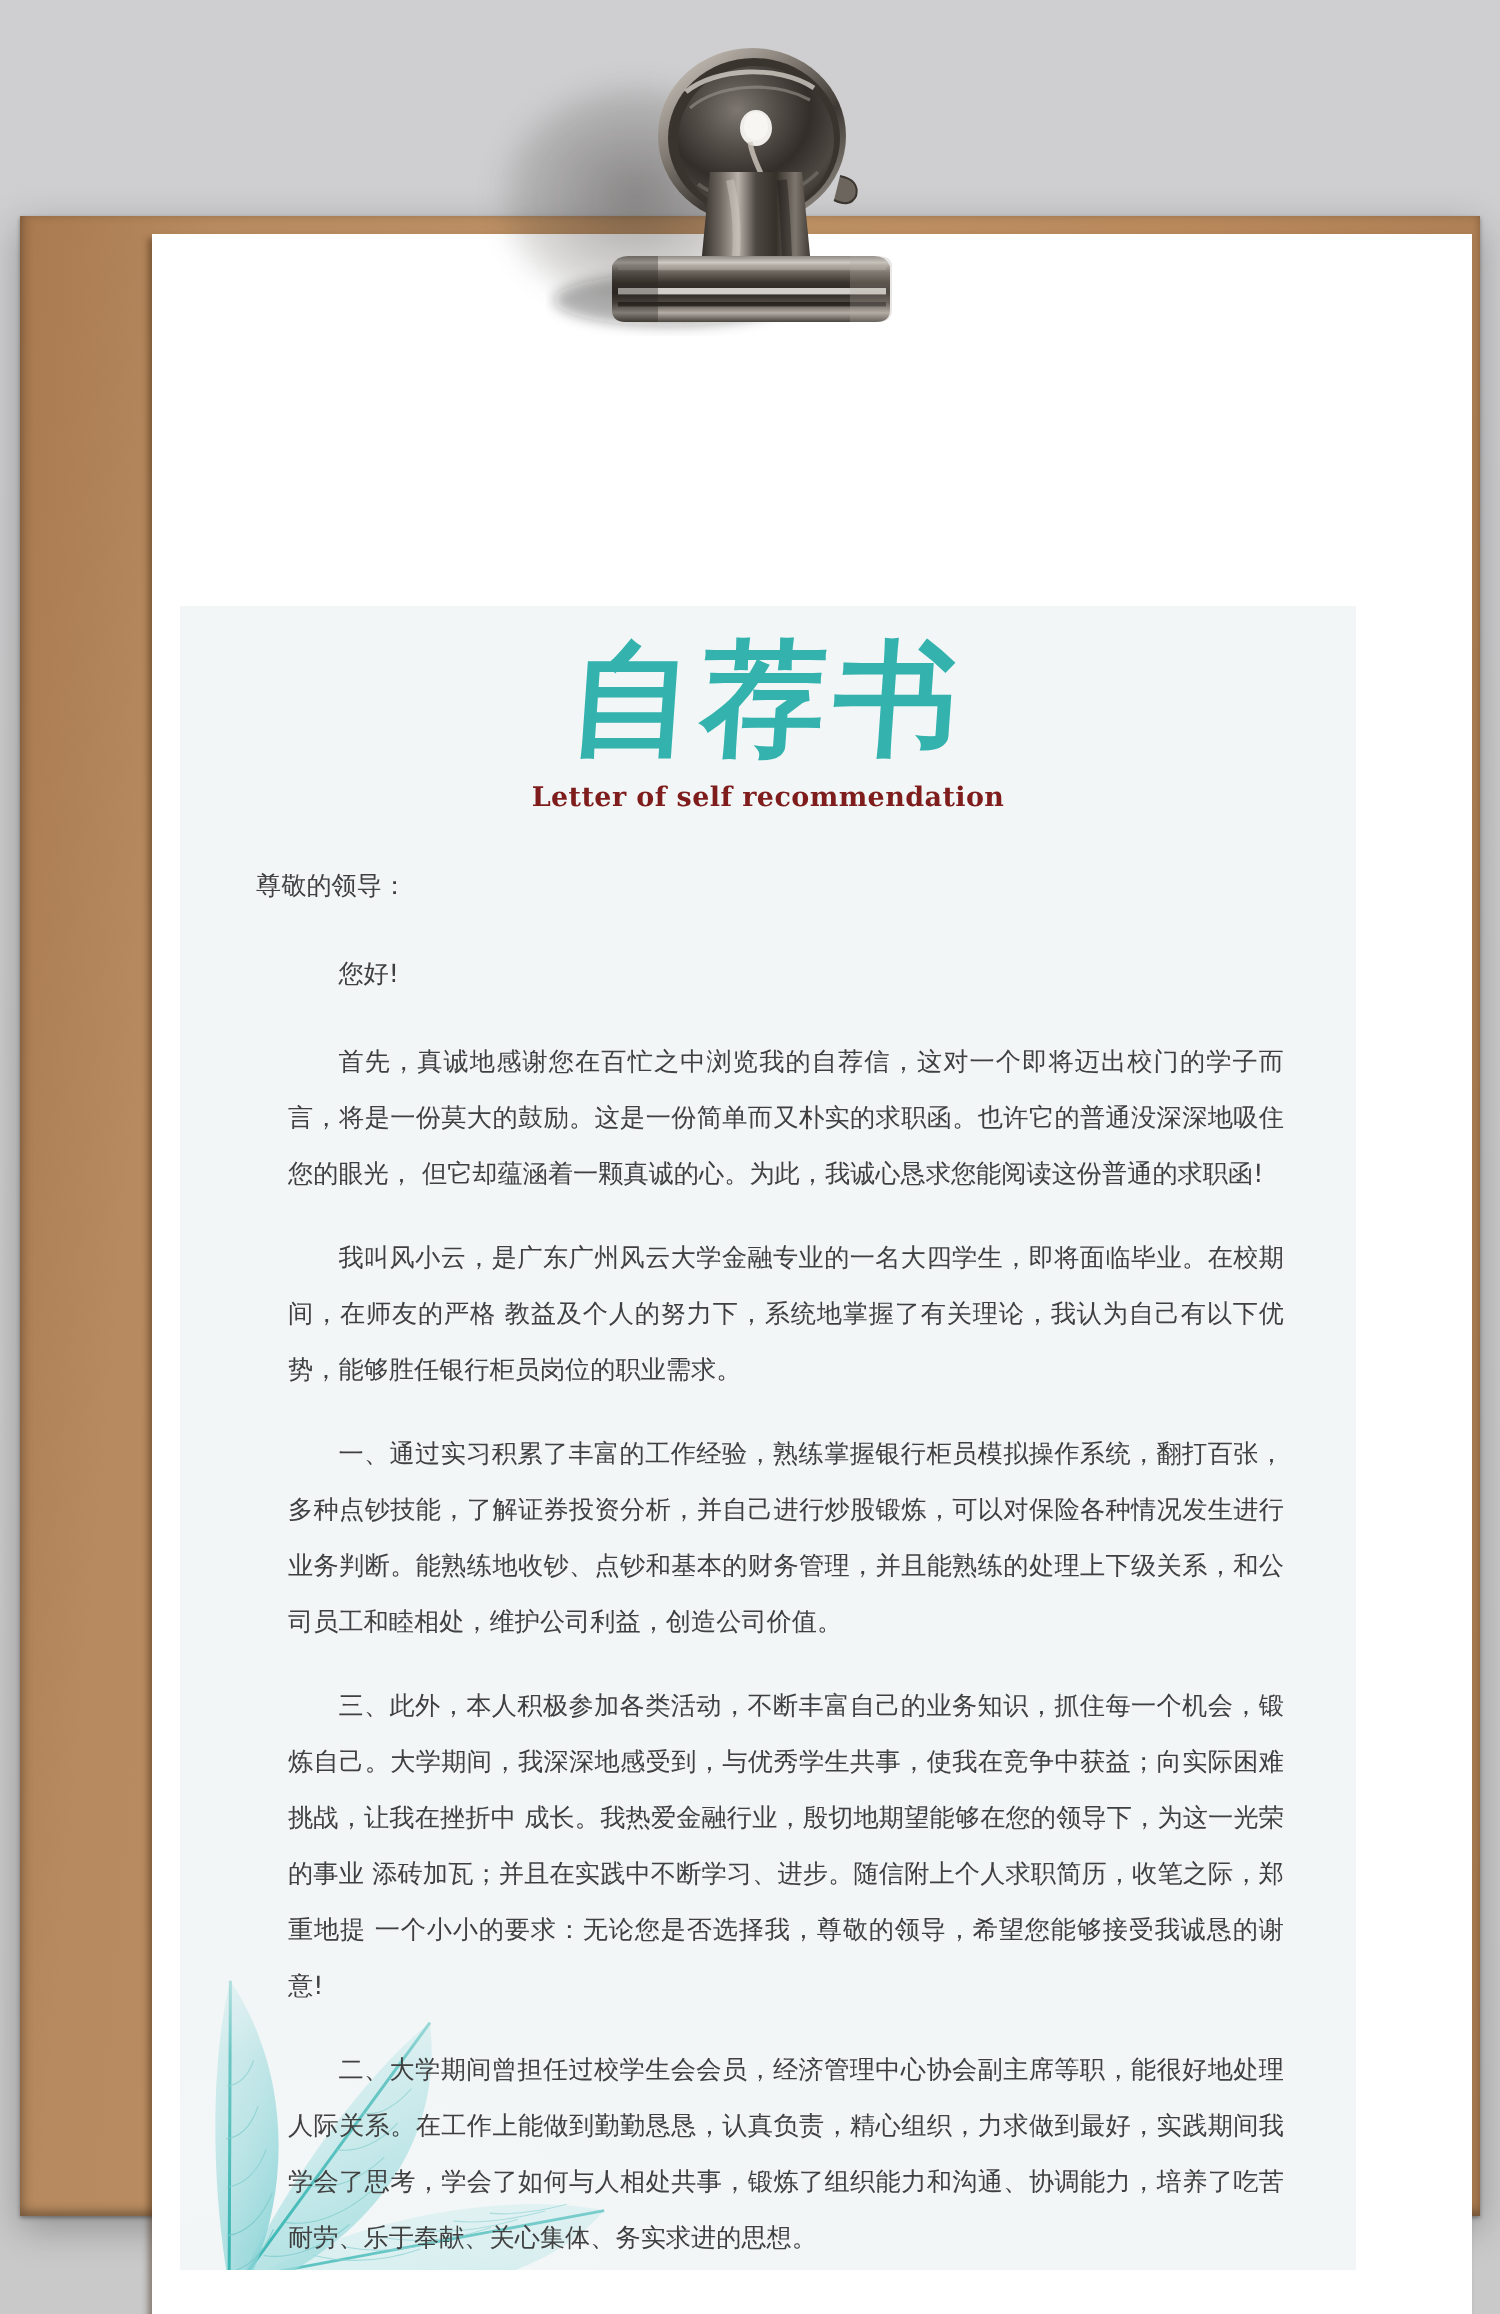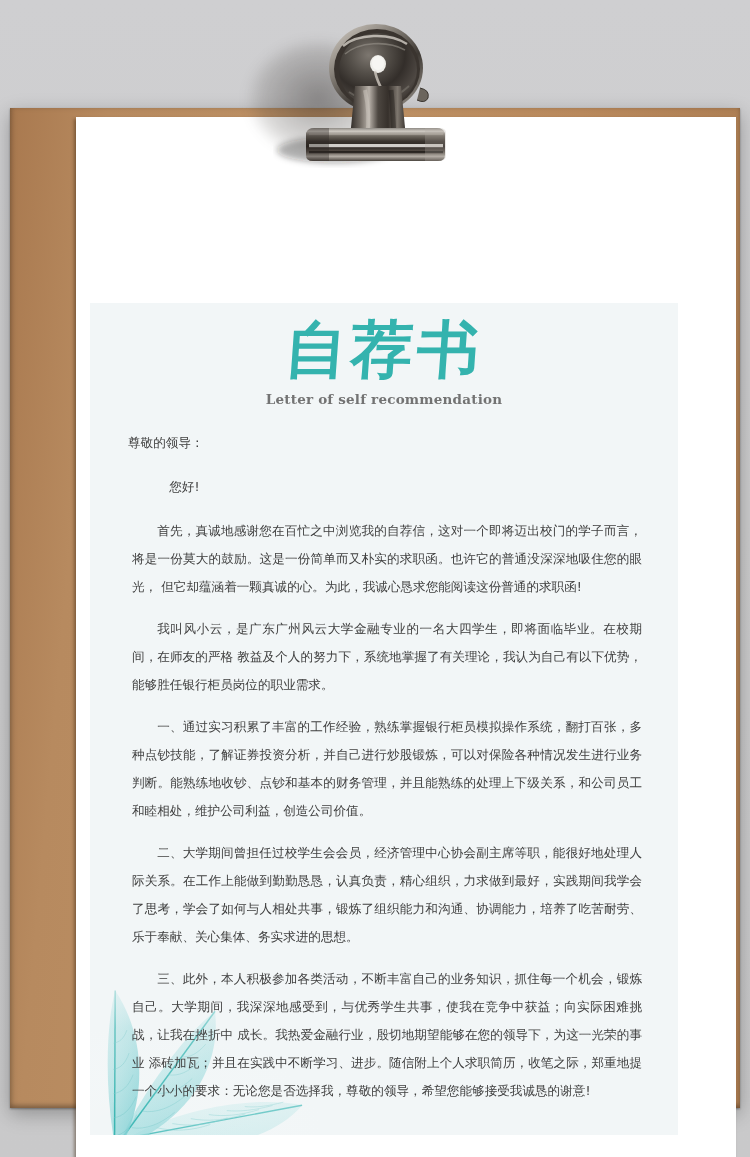--- a/index.html
+++ b/index.html
@@ -82,38 +82,38 @@
     display: inline-block;
     position: relative;
     transform: skewX(-4deg);
   }
   .logo-sub {
     margin-top: 10px;
     font-family: "DejaVu Serif", "Liberation Serif", serif;
     font-weight: 700;
     font-size: 13.5px;
     letter-spacing: 0.2px;
-    color: #737373;
+    color: #7f1d1d;
   }
 
   
   .body-copy {
     position: relative;
     z-index: 3;
     padding: 0 36px 0 38px;
     color: #404040;
     font-size: 12.6px;
     line-height: 28px;
     text-align: justify;
     text-justify: inter-ideograph;
     font-family: "DejaVu Sans", "Liberation Sans", sans-serif;
   }
   .salutation { margin: 0; }
   .greeting   { margin: 16px; text-indent: 2em; }
-  .para       { margin: 14px 0 0 4px; text-indent: 2em; }
+  .para       { margin: 14px 0 0 16px; text-indent: 2em; }
   .para.first { margin-top: 0; }
 
   .closing {
     margin-top: 30px;
     text-indent: 1em;
   }
 
   
   .leaf-deco {
     position: absolute;
@@ -226,22 +226,22 @@
           <div class="logo-sub">Letter of self recommendation</div>
         </div>
 
         <div class="body-copy">
           <p class="salutation">尊敬的领导：</p>
           <p class="greeting">您好!</p>
 
           <p class="para first">首先，真诚地感谢您在百忙之中浏览我的自荐信，这对一个即将迈出校门的学子而言，将是一份莫大的鼓励。这是一份简单而又朴实的求职函。也许它的普通没深深地吸住您的眼光， 但它却蕴涵着一颗真诚的心。为此，我诚心恳求您能阅读这份普通的求职函!</p>
           <p class="para">我叫风小云，是广东广州风云大学金融专业的一名大四学生，即将面临毕业。在校期间，在师友的严格 教益及个人的努力下，系统地掌握了有关理论，我认为自己有以下优势，能够胜任银行柜员岗位的职业需求。</p>
           <p class="para">一、通过实习积累了丰富的工作经验，熟练掌握银行柜员模拟操作系统，翻打百张，多种点钞技能，了解证券投资分析，并自己进行炒股锻炼，可以对保险各种情况发生进行业务判断。能熟练地收钞、点钞和基本的财务管理，并且能熟练的处理上下级关系，和公司员工和睦相处，维护公司利益，创造公司价值。</p>
+          <p class="para">三、此外，本人积极参加各类活动，不断丰富自己的业务知识，抓住每一个机会，锻炼自己。大学期间，我深深地感受到，与优秀学生共事，使我在竞争中获益；向实际困难挑战，让我在挫折中 成长。我热爱金融行业，殷切地期望能够在您的领导下，为这一光荣的事业 添砖加瓦；并且在实践中不断学习、进步。随信附上个人求职简历，收笔之际，郑重地提 一个小小的要求：无论您是否选择我，尊敬的领导，希望您能够接受我诚恳的谢意!</p>
           <p class="para">二、大学期间曾担任过校学生会会员，经济管理中心协会副主席等职，能很好地处理人际关系。在工作上能做到勤勤恳恳，认真负责，精心组织，力求做到最好，实践期间我学会了思考，学会了如何与人相处共事，锻炼了组织能力和沟通、协调能力，培养了吃苦耐劳、乐于奉献、关心集体、务实求进的思想。</p>
-          <p class="para">三、此外，本人积极参加各类活动，不断丰富自己的业务知识，抓住每一个机会，锻炼自己。大学期间，我深深地感受到，与优秀学生共事，使我在竞争中获益；向实际困难挑战，让我在挫折中 成长。我热爱金融行业，殷切地期望能够在您的领导下，为这一光荣的事业 添砖加瓦；并且在实践中不断学习、进步。随信附上个人求职简历，收笔之际，郑重地提 一个小小的要求：无论您是否选择我，尊敬的领导，希望您能够接受我诚恳的谢意!</p>
 
 
         </div>
 
       </div>
     </div>
   </div>
 
   <div class="clip-shadow"></div>
 

